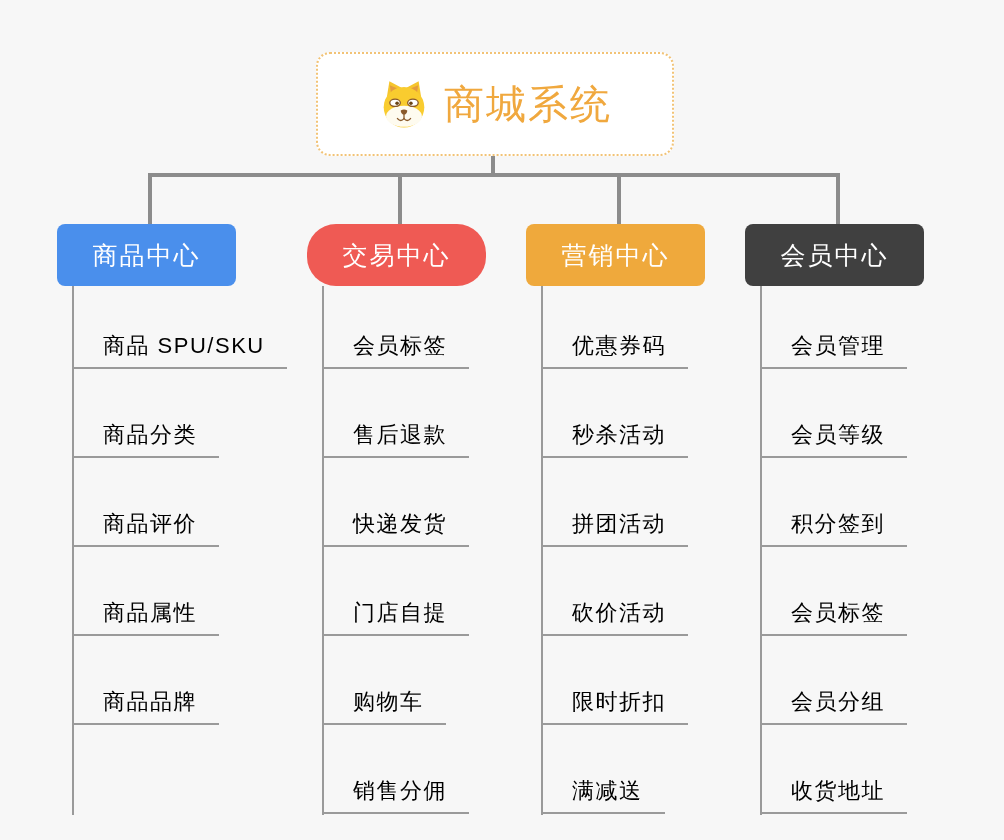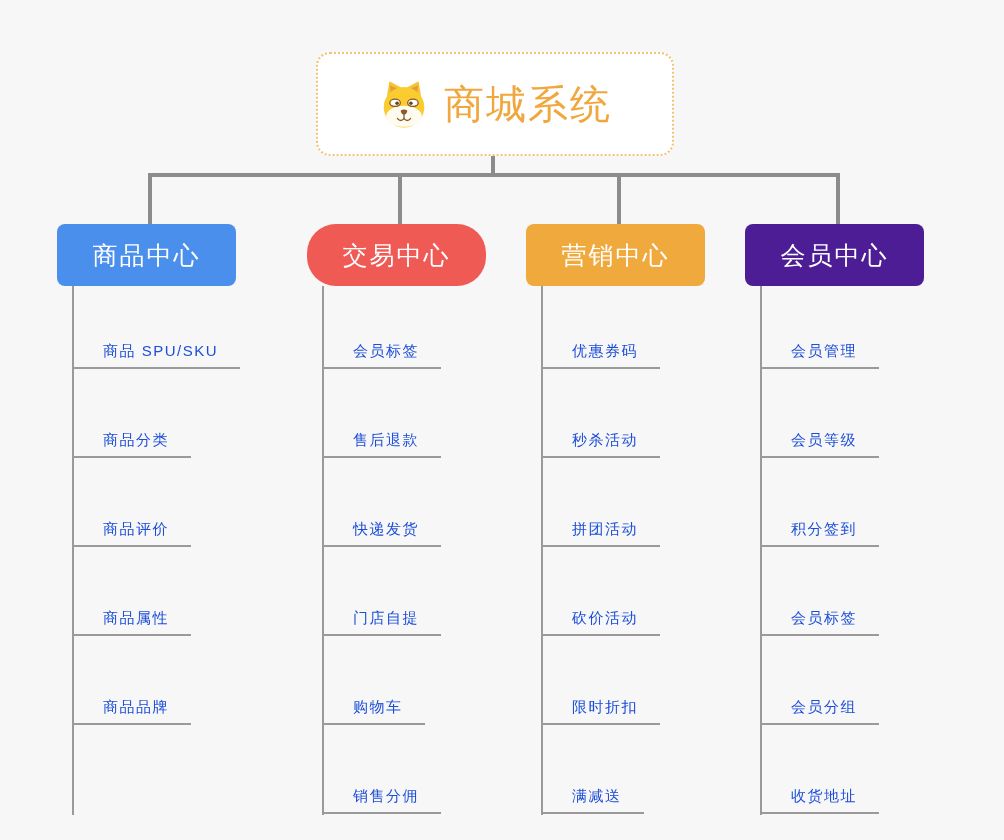--- a/index.html
+++ b/index.html
@@ -20,22 +20,22 @@
   .branch-box {
     position:absolute; top:208px; width:179px; height:62px;
     border-radius:8px; display:flex; align-items:center; justify-content:center;
     color:#FFFFFF; font-size:25px; letter-spacing:2px; white-space:nowrap;
   }
   .spine { position:absolute; top:270px; width:2px; height:529px; background:#9A9A9A; }
   .items { position:absolute; top:264px; margin:0; padding:0; list-style:none; }
   .items li { height:89px; display:flex; align-items:flex-end; }
   .item-label {
     display:inline-block; border-bottom:2px solid #9A9A9A;
-    padding:0 22px 6px 31px; font-size:15px; letter-spacing:1.5px;
-    color:#1d4ed8; white-space:nowrap;text-align:center;
+    padding:0 22px 6px 31px; font-size:22px; letter-spacing:1.5px;
+    color:#000000; white-space:nowrap;text-align:center;
   }
   .dog-icon { width:52px; height:52px; flex:0 0 auto; }
 </style>
 </head>
 <body>
 
 <div class="canvas">
 
   <div class="line" style="left:491px; top:140px; width:4px; height:21px;"></div>
   <div class="line" style="left:148px; top:157px; width:692px; height:4px; border-radius:2px;"></div>
@@ -65,21 +65,21 @@
 
   <div class="branch-box" style="left: 57px; background: rgb(74, 143, 236);">
     <span>商品中心</span>
   </div>
   <div class="branch-box" style="left: 307px; background: rgb(239, 90, 84); border-radius: 29px;">
     <span>交易中心</span>
   </div>
   <div class="branch-box" style="left: 526px; background: rgb(239, 169, 60);">
     <span>营销中心</span>
   </div>
-  <div class="branch-box" style="left: 745px; background: #4c1d95;">
+  <div class="branch-box" style="left: 745px; background: #404040;">
     <span>会员中心</span>
   </div>
 
   <div class="spine" style="left:72px;"></div>
   <div class="spine" style="left:322px;"></div>
   <div class="spine" style="left:541px;"></div>
   <div class="spine" style="left:760px;"></div>
 
   <ul class="items" style="left:72px;">
     <li>

